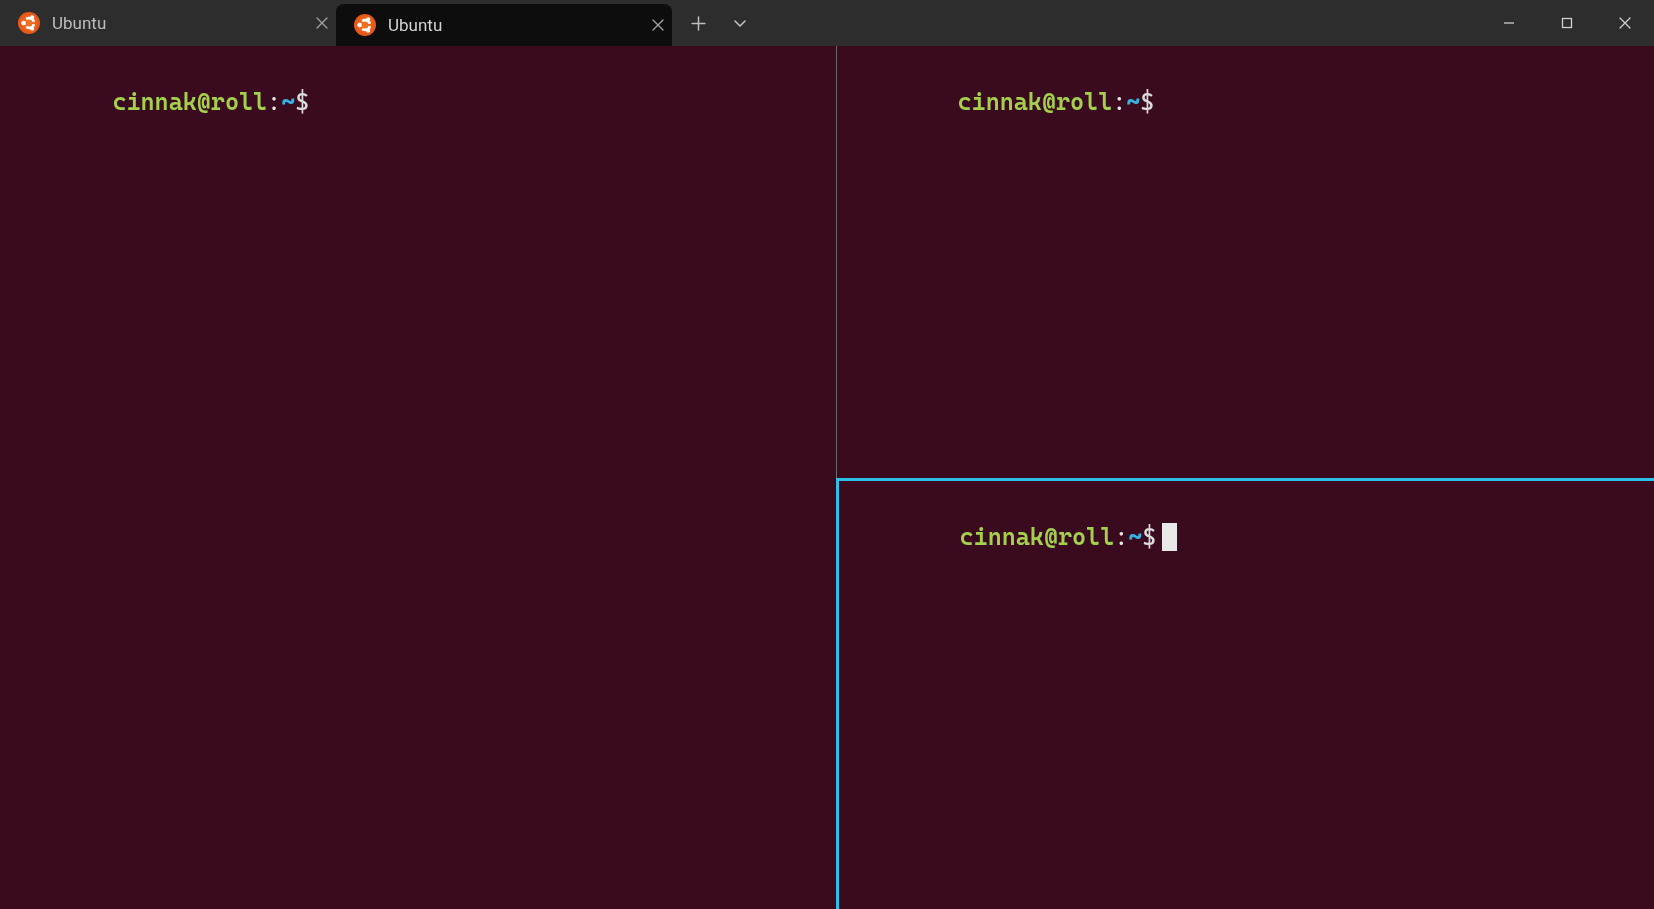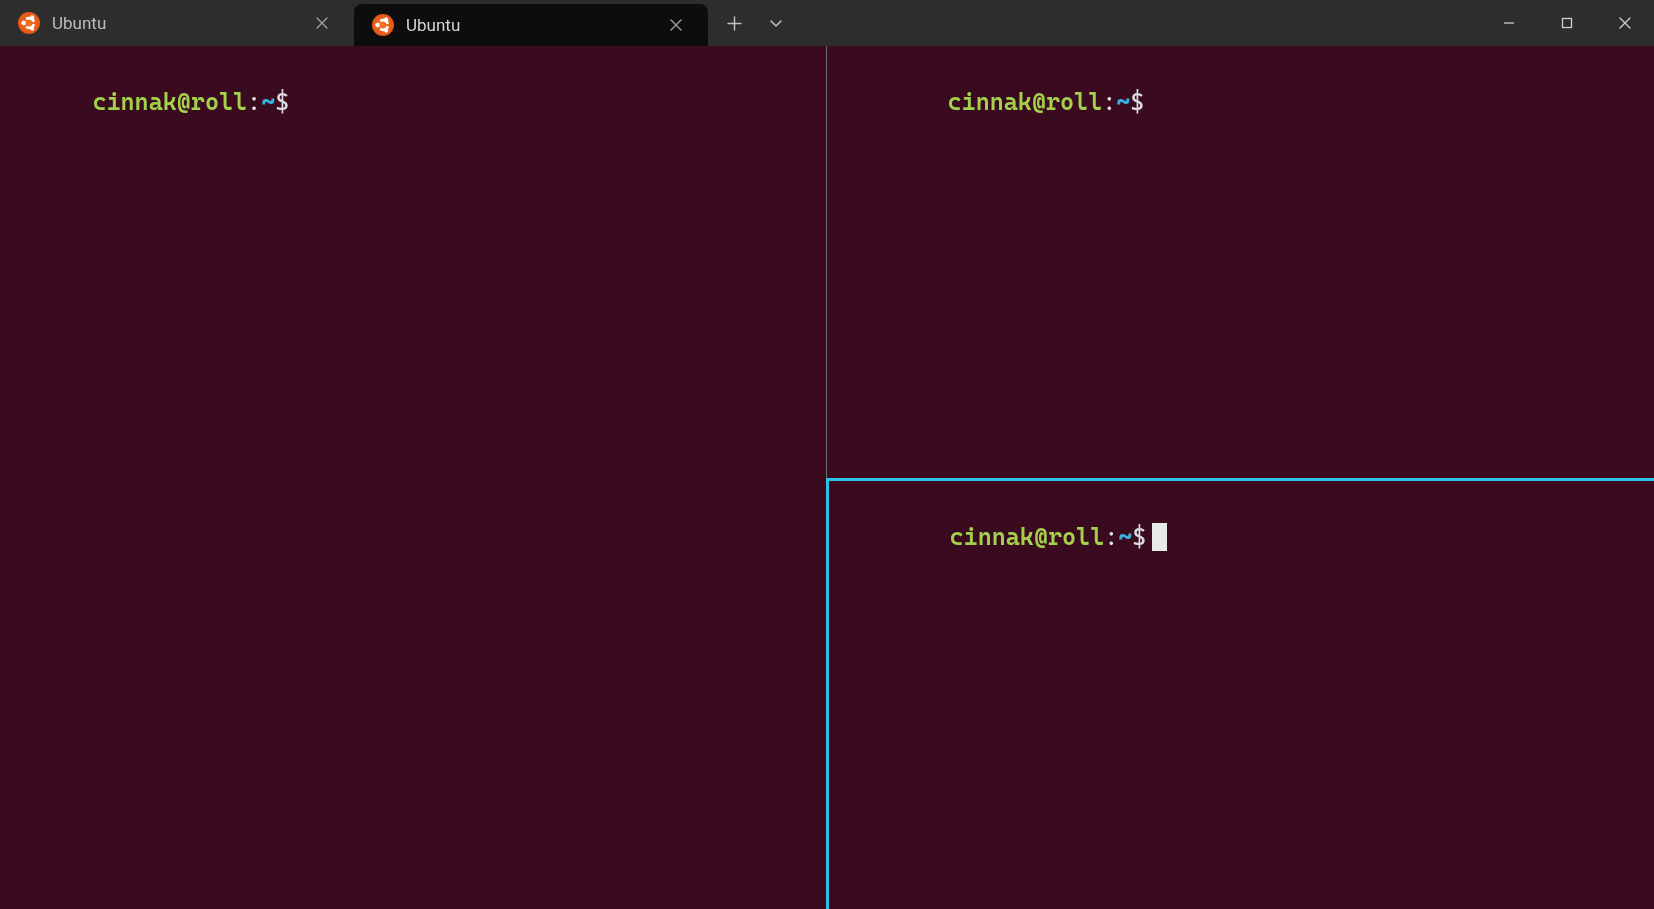--- a/index.html
+++ b/index.html
@@ -30,21 +30,21 @@
   .titlebar{
     height:46px;
     background:var(--titlebar-bg);
     display:flex;align-items:stretch;
     flex-shrink:0;
   }
   .tablist{display:flex;align-items:stretch;}
   .tab{
     width:316px;
     display:flex;align-items:center;
-    padding:0 20px 0 18px;
+    padding:0 2px 0 18px;
     gap:12px;
     color:var(--tab-text-dim);
     font-size:17px;
     position:relative;
     cursor:default;
   }
   .tab.inactive{background:var(--tab-inactive-bg);}
   .tab.active{
     background:var(--tab-active-bg);
     color:var(--tab-text);
@@ -80,20 +80,21 @@
     width:58px;height:46px;display:flex;align-items:center;justify-content:center;
     color:var(--win-btn);
   }
   .win-btn svg{width:14px;height:14px;}
 
   
   .workspace{
     flex:1 1 auto;
     display:flex;
     min-height:0;
+    margin-left:20px;
   }
   .pane{
     background:var(--term-bg);
     padding:8px 8px;
     font-family:"Cascadia Mono","Fira Mono","DejaVu Sans Mono",Consolas,monospace;
     font-size:24px;
     line-height:1.35;
     color:#e6e6e6;
     overflow:hidden;
     box-sizing:border-box;

